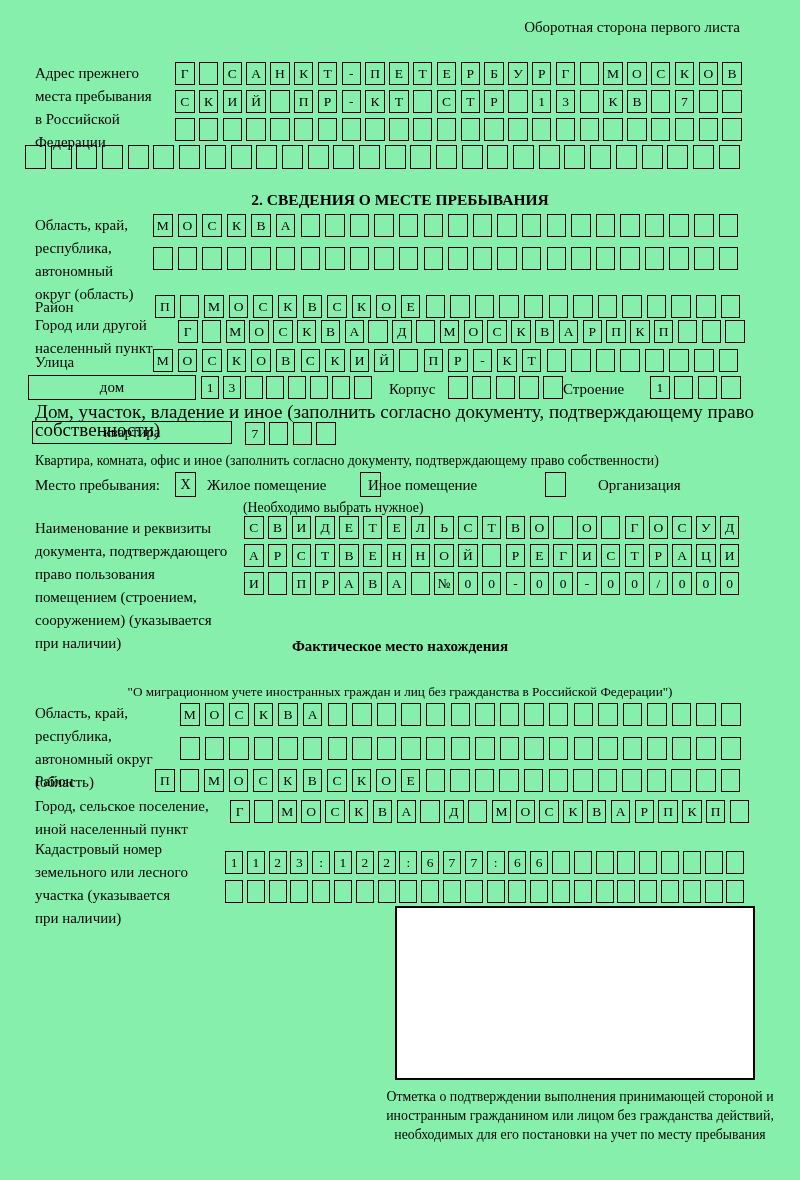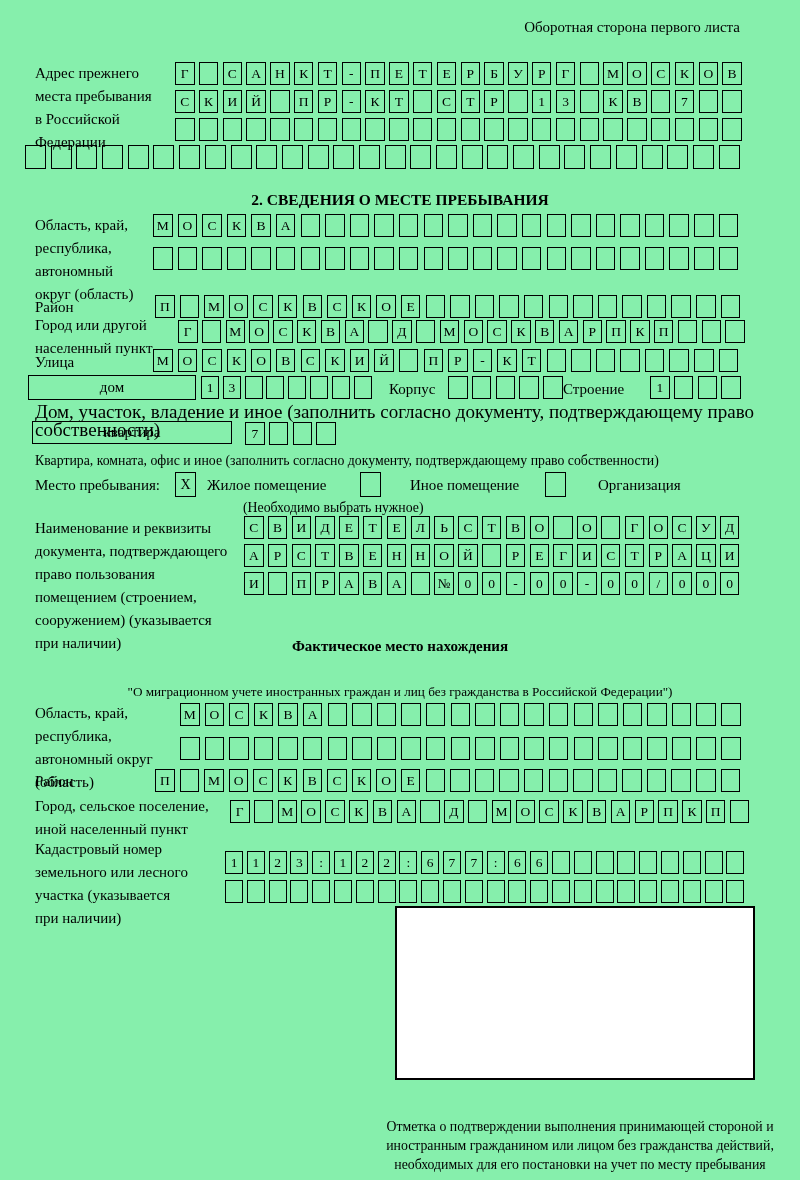--- a/index.html
+++ b/index.html
@@ -329,21 +329,21 @@
       <div class="cell"></div>
       <div class="cell"></div>
       <div class="cell"></div>
     </div>
   <div class="abs cap" style="left:35px;top:452px;font-size:13.8px;">Квартира, комната, офис и иное (заполнить согласно документу, подтверждающему право собственности)</div>
 
   <div class="abs lbl" style="left:35px;top:474px;">Место пребывания:</div>
   <div class="cb" style="left:175px;top:472px;">X</div>
   <div class="abs lbl" style="left:207px;top:474px;">Жилое помещение</div>
   <div class="cb" style="left:360px;top:472px;"></div>
-  <div class="abs lbl" style="left:410px;top:474px;font-family:Liberation Serif, serif;">Иное помещение</div>
+  <div class="abs lbl" style="left:368px;top:474px;font-family:Liberation Serif, serif;">Иное помещение</div>
   <div class="cb" style="left:545px;top:472px;"></div>
   <div class="abs lbl" style="left:598px;top:474px;">Организация</div>
   <div class="abs cap" style="left:243px;top:499px;font-size:13.8px;">(Необходимо выбрать нужное)</div>
 
   <div class="abs lbl" style="left:35px;top:517px;">Наименование и реквизиты
 документа, подтверждающего
 право пользования
 помещением (строением,
 сооружением) (указывается
 при наличии)</div>
@@ -581,15 +581,15 @@
       <div class="cell"></div>
       <div class="cell"></div>
       <div class="cell"></div>
       <div class="cell"></div>
       <div class="cell"></div>
       <div class="cell"></div>
       <div class="cell"></div>
     </div>
 
   <div class="stamp" style="left:395px;top:906px;width:360px;height:174px;"></div>
-  <div class="abs cap" style="left:385px;top:1087px;width:390px;text-align:center;font-size:13.8px;line-height:19px;margin-top:30px;">Отметка о подтверждении выполнения принимающей стороной и иностранным гражданином или лицом без гражданства действий, необходимых для его постановки на учет по месту пребывания</div>
+  <div class="abs cap" style="left:385px;top:1087px;width:390px;text-align:center;font-size:13.8px;line-height:19px;">Отметка о подтверждении выполнения принимающей стороной и иностранным гражданином или лицом без гражданства действий, необходимых для его постановки на учет по месту пребывания</div>
 
 </div>
 
 </body></html>

